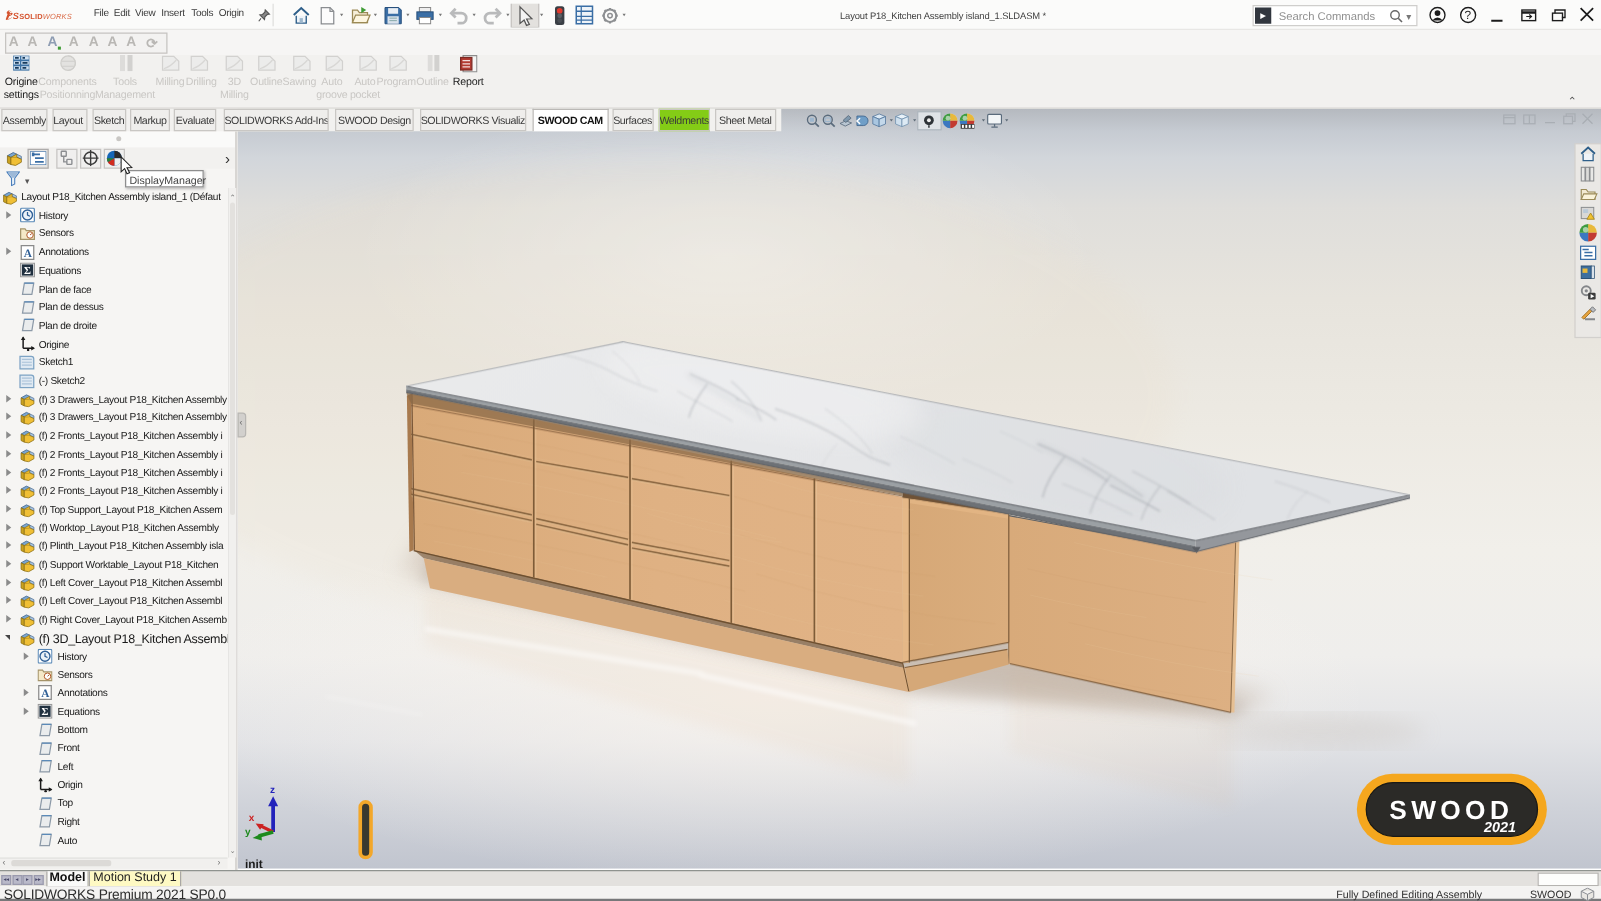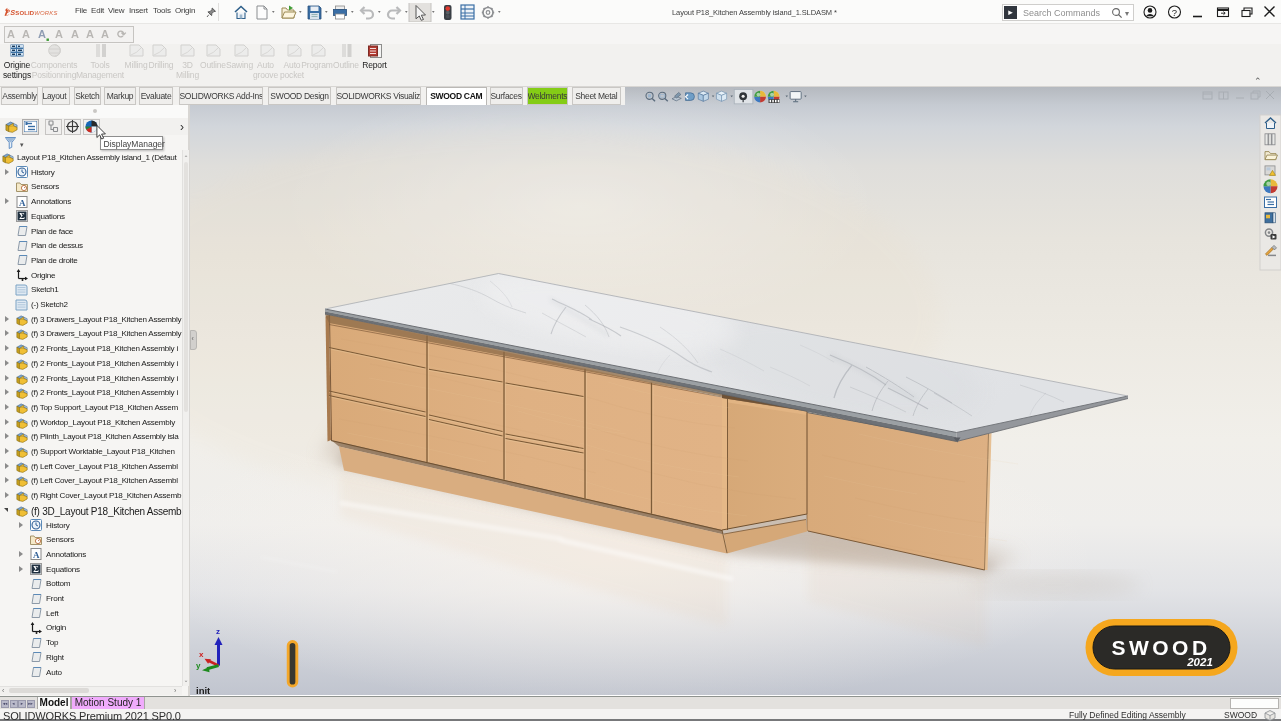--- a/index.html
+++ b/index.html
@@ -990,21 +990,21 @@
   </div>
 <div class="abs" style="left:190px;top:330px;width:7px;height:20px;background:#d2d0cd;border:1px solid #b8b6b3;z-index:6;border-radius:0 3px 3px 0">
     <span class="tx" style="left:0.5px;top:4px;font-size:7px;color:#666">‹</span>
   </div>
 <div class="abs" style="left:0;top:696px;width:1281px;height:13px;background:#e3e1de;border-top:1px solid #8f938f;z-index:7">
     <div class="abs" style="left:1.0px;top:2.5px;width:8px;height:8px;background:#b9b9c9;border:1px solid #9a9aad;font-size:4.5px;color:#4a4a6a;text-align:center;line-height:6.5px">◂◂</div>
     <div class="abs" style="left:9.5px;top:2.5px;width:8px;height:8px;background:#b9b9c9;border:1px solid #9a9aad;font-size:4.5px;color:#4a4a6a;text-align:center;line-height:6.5px">◂</div>
     <div class="abs" style="left:18.0px;top:2.5px;width:8px;height:8px;background:#b9b9c9;border:1px solid #9a9aad;font-size:4.5px;color:#4a4a6a;text-align:center;line-height:6.5px">▸</div>
     <div class="abs" style="left:26.5px;top:2.5px;width:8px;height:8px;background:#b9b9c9;border:1px solid #9a9aad;font-size:4.5px;color:#4a4a6a;text-align:center;line-height:6.5px">▸▸</div>
     <div class="abs" style="left:37px;top:0px;width:34px;height:13px;background:#fafaf9;border:1px solid #a9a7a4;border-top:none;font-size:10px;font-weight:bold;color:#111;text-align:center;line-height:12px">Model</div>
-    <div class="abs" style="left:71px;top:0px;width:74px;height:13px;background:#f0abfc;border:1px solid #a9a7a4;border-top:none;font-size:10px;color:#222;text-align:center;line-height:12px">Motion Study 1</div>
+    <div class="abs" style="left:71px;top:0px;width:74px;height:13px;background:#fef9c3;border:1px solid #a9a7a4;border-top:none;font-size:10px;color:#222;text-align:center;line-height:12px">Motion Study 1</div>
     <div class="abs" style="left:1230px;top:1px;width:49px;height:11px;background:#fdfdfc;border:1px solid #b5b3b0"></div>
   </div>
 <div class="abs" style="left:0;top:709px;width:1281px;height:12px;background:#f4f3f2;border-bottom:2px solid #77787a;z-index:7">
     <span class="tx" style="left:3px;top:1px;font-size:11px;letter-spacing:-0.15px;color:#2e2e2e">SOLIDWORKS Premium 2021 SP0.0</span>
     <span class="tx" style="left:1069px;top:1px;font-size:8.5px;color:#2e2e2e">Fully Defined</span>
     <span class="tx" style="left:1121px;top:1px;font-size:8.5px;color:#2e2e2e">Editing Assembly</span>
     <span class="tx" style="left:1224px;top:1px;font-size:8.5px;color:#2e2e2e">SWOOD</span>
     <span class="tx" style="left:1252px;top:0.5px;font-size:8px;color:#777">·</span>
     <svg class="abs" style="left:1264px;top:0.5px" width="12" height="11" viewBox="0 0 12 11">
       <path d="M6 0.5 L11 3 V8 L6 10.5 L1 8 V3 Z M1 3 L6 5.5 L11 3 M6 5.5 V10.5" fill="#e8e6e2" stroke="#8a8d92" stroke-width="0.8"></path>

